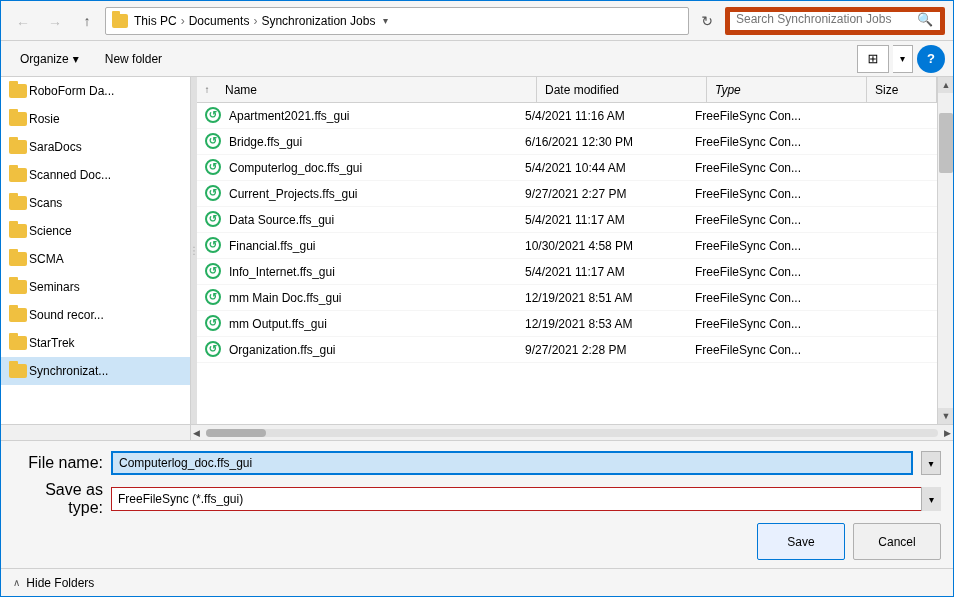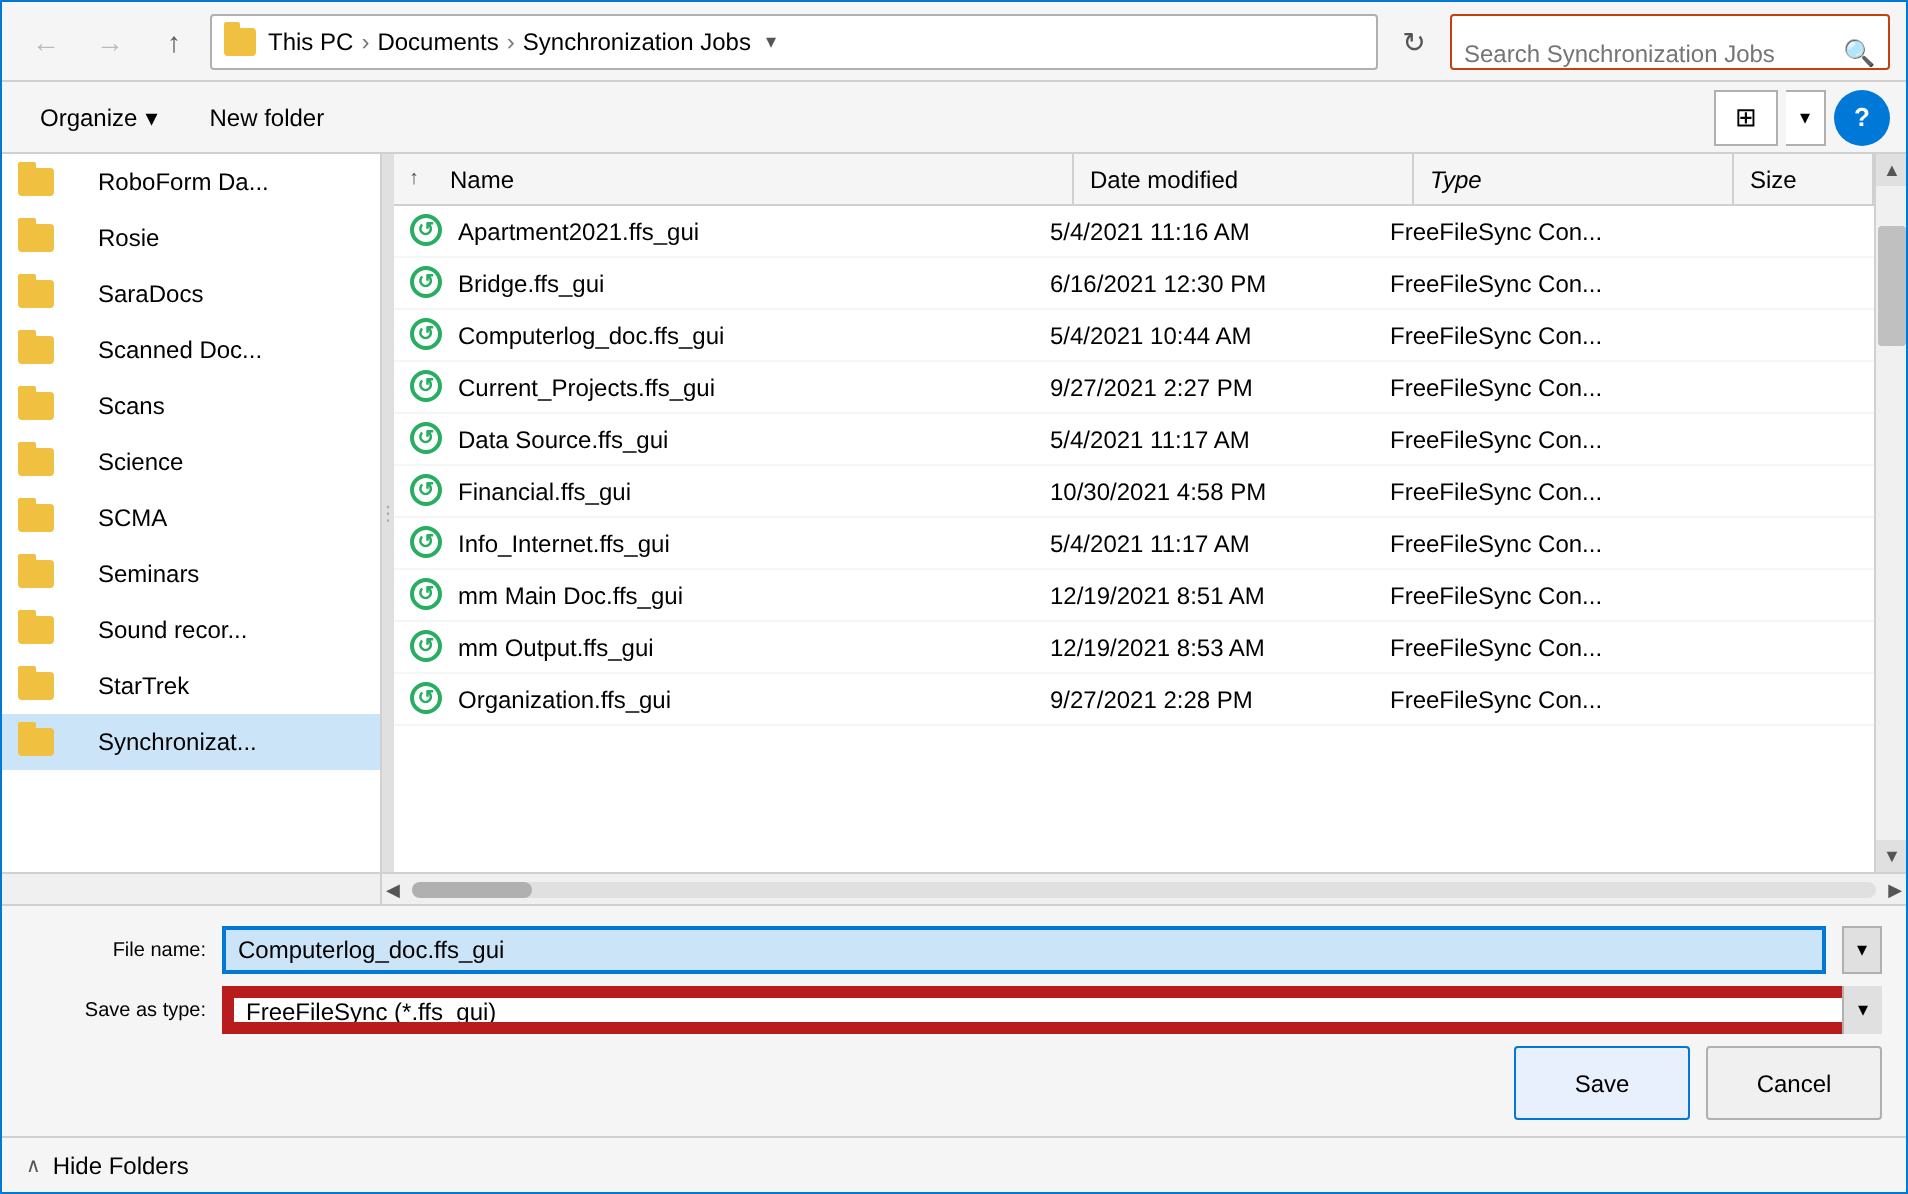--- a/index.html
+++ b/index.html
@@ -128,23 +128,23 @@
       align-items: center;
       justify-content: center;
       color: #555;
       font-size: 10px;
     }
 
     .search-bar {
       width: 220px;
       height: 28px;
       background: white;
-      border: 1px solid #c2410c;
-      display: flex;
-      align-items: flex-end;
+      border: 5px solid #c2410c;
+      display: flex;
+      align-items: flex-start;
       padding: 0 6px;
       border-radius: 2px;
     }
     .search-bar input {
       flex: 1;
       border: none;
       outline: none;
       font-size: 12px;
       background: transparent;
       color: #999;
@@ -243,21 +243,21 @@
       border-right: 1px solid #d0d0d0;
       overflow-y: auto;
       flex-shrink: 0;
     }
     .sidebar-item {
       height: 28px;
       display: flex;
       align-items: center;
       padding: 0 8px;
       cursor: pointer;
-      gap: 22px;
+      gap: 2px;
     }
     .sidebar-item.selected { background: #cce4f7; }
     .folder-icon {
       width: 18px;
       height: 14px;
       background: #f0c040;
       border-radius: 0 2px 2px 2px;
       position: relative;
       flex-shrink: 0;
     }
@@ -422,21 +422,21 @@
     }
     .form-row {
       display: flex;
       align-items: center;
       margin-bottom: 6px;
       gap: 8px;
     }
     .form-label {
       width: 90px;
       text-align: right;
-      font-size: 10px;
+      font-size: 16px;
       flex-shrink: 0;
     }
     .form-input {
       flex: 1;
       height: 24px;
       border: 1px solid #0078d7;
       padding: 0 6px;
       font-size: 12px;
       background: white;
       outline: none;
@@ -448,21 +448,21 @@
     }
     .select-wrapper {
       flex: 1;
       position: relative;
       display: flex;
       align-items: center;
     }
     .select-wrapper select {
       width: 100%;
       height: 24px;
-      border: 6px solid #b91c1c;
+      border: 1px solid #b91c1c;
       padding: 0 24px 0 6px;
       font-size: 12px;
       background: white;
       appearance: none;
       -webkit-appearance: none;
       cursor: pointer;
     }
     .select-arrow {
       position: absolute;
       right: 0;

